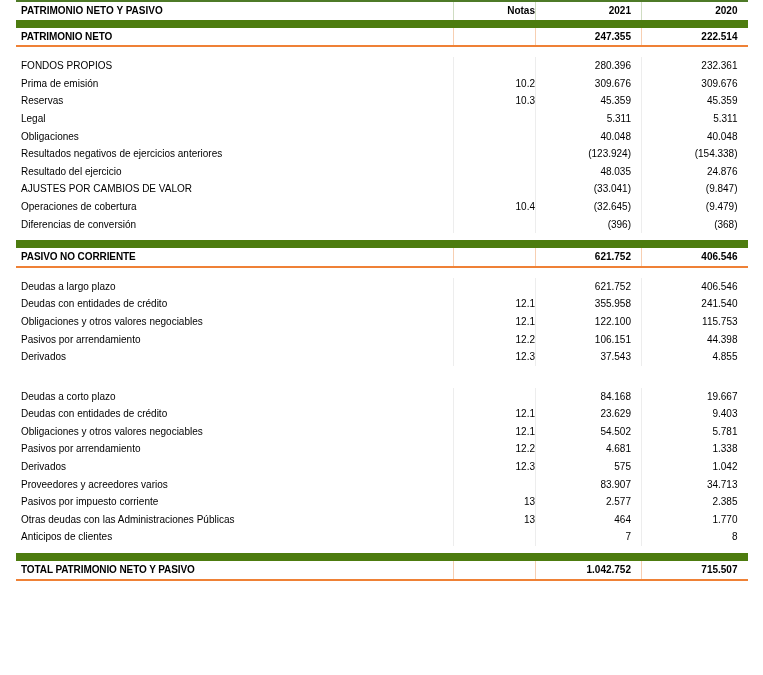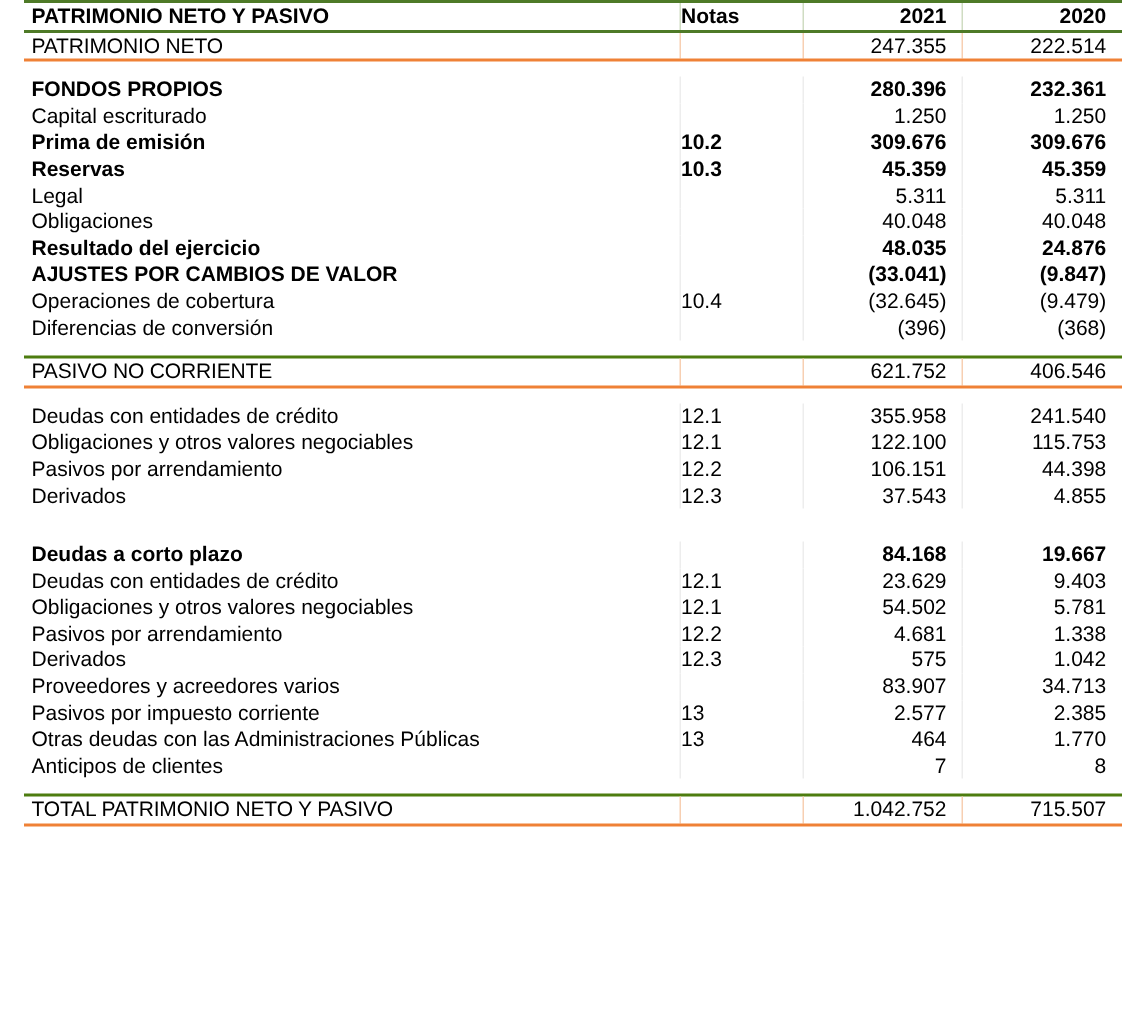--- a/index.html
+++ b/index.html
@@ -18,65 +18,65 @@
     position: relative;
     width: 763px;
     height: 675px;
     box-sizing: border-box;
     padding: 0 16px;
   }
   table.bs {
     width: 731px;
     border-collapse: collapse;
     table-layout: fixed;
-    font-size: 14px;
+    font-size: 10px;
   }
   col.c-label  { width: 437px; }
   col.c-notas  { width: 82px;  }
   col.c-y1     { width: 106px; }
   col.c-y2     { width: 106px; }
 
   tr.r { height: 17.6px; }
 
   td {
     padding: 0;
     vertical-align: middle;
     white-space: nowrap;
     line-height: 17.6px;
     border-left: 1px solid transparent;
   }
   
   td.notas, td.y1, td.y2 { border-left: 1px solid #ededed; }
 
   td.label { text-align: left; padding-left: 4px; }
-  td.notas { text-align: left; }
+  td.notas { text-align: right; }
   td.y1, td.y2 { text-align: right; padding-right: 10px; }
 
   
   .lvl0 { padding-left: 4px; }
   .lvl1 { padding-left: 18px; }
 
   
-  .bold { font-weight: bold; }
+  .bold { font-weight: normal; }
 
   
   tr.header td {
     font-weight: bold;
     border-top: 2px solid #4e7a27;
     border-bottom: 2px solid #4e7a27;
   }
   tr.header td.notas, tr.header td.y1, tr.header td.y2 {
     border-left: 1px solid #cfdcc2;
   }
 
   
   tr.section td {
-    font-weight: normal;
+    font-weight: bold;
     font-stretch: semi-condensed;
-    border-top: 2px solid #4d7c0f;
+    border-top: 8px solid #4d7c0f;
     border-bottom: 2px solid #ef8136;
   }
   tr.section td.notas, tr.section td.y1, tr.section td.y2 {
     border-left: 1px solid #f7cfb2;
   }
   tr.section td.label { letter-spacing: -0.1px; }
 
   
   tr.spacer { height: 11px; }
   tr.spacer td { line-height: 11px; }
@@ -110,26 +110,20 @@
         <tr class="spacer">
           <td colspan="4"></td>
         </tr>
         <tr class="r item">
           <td class="label lvl0 bold">FONDOS PROPIOS</td>
           <td class="notas bold"></td>
           <td class="y1 bold">280.396</td>
           <td class="y2 bold">232.361</td>
         </tr>
         <tr class="r item">
-          <td class="label lvl1">Capital escriturado</td>
-          <td class="notas"></td>
-          <td class="y1">1.250</td>
-          <td class="y2">1.250</td>
-        </tr>
-        <tr class="r item">
           <td class="label lvl0 bold">Prima de emisión</td>
           <td class="notas bold">10.2</td>
           <td class="y1 bold">309.676</td>
           <td class="y2 bold">309.676</td>
         </tr>
         <tr class="r item">
           <td class="label lvl0 bold">Reservas</td>
           <td class="notas bold">10.3</td>
           <td class="y1 bold">45.359</td>
           <td class="y2 bold">45.359</td>
@@ -140,20 +134,26 @@
           <td class="y1">5.311</td>
           <td class="y2">5.311</td>
         </tr>
         <tr class="r item">
           <td class="label lvl1">Obligaciones</td>
           <td class="notas"></td>
           <td class="y1">40.048</td>
           <td class="y2">40.048</td>
         </tr>
         <tr class="r item">
+          <td class="label lvl0 bold">Resultados negativos de ejercicios anteriores</td>
+          <td class="notas bold"></td>
+          <td class="y1 bold">(123.924)</td>
+          <td class="y2 bold">(154.338)</td>
+        </tr>
+        <tr class="r item">
           <td class="label lvl0 bold">Resultado del ejercicio</td>
           <td class="notas bold"></td>
           <td class="y1 bold">48.035</td>
           <td class="y2 bold">24.876</td>
         </tr>
         <tr class="r item">
           <td class="label lvl0 bold">AJUSTES POR CAMBIOS DE VALOR</td>
           <td class="notas bold"></td>
           <td class="y1 bold">(33.041)</td>
           <td class="y2 bold">(9.847)</td>
@@ -176,20 +176,26 @@
         <tr class="r section">
           <td class="label lvl0">PASIVO NO CORRIENTE</td>
           <td class="notas"></td>
           <td class="y1">621.752</td>
           <td class="y2">406.546</td>
         </tr>
         <tr class="spacer">
           <td colspan="4"></td>
         </tr>
         <tr class="r item">
+          <td class="label lvl0 bold">Deudas a largo plazo</td>
+          <td class="notas bold"></td>
+          <td class="y1 bold">621.752</td>
+          <td class="y2 bold">406.546</td>
+        </tr>
+        <tr class="r item">
           <td class="label lvl1">Deudas con entidades de crédito</td>
           <td class="notas">12.1</td>
           <td class="y1">355.958</td>
           <td class="y2">241.540</td>
         </tr>
         <tr class="r item">
           <td class="label lvl1">Obligaciones y otros valores negociables</td>
           <td class="notas">12.1</td>
           <td class="y1">122.100</td>
           <td class="y2">115.753</td>

